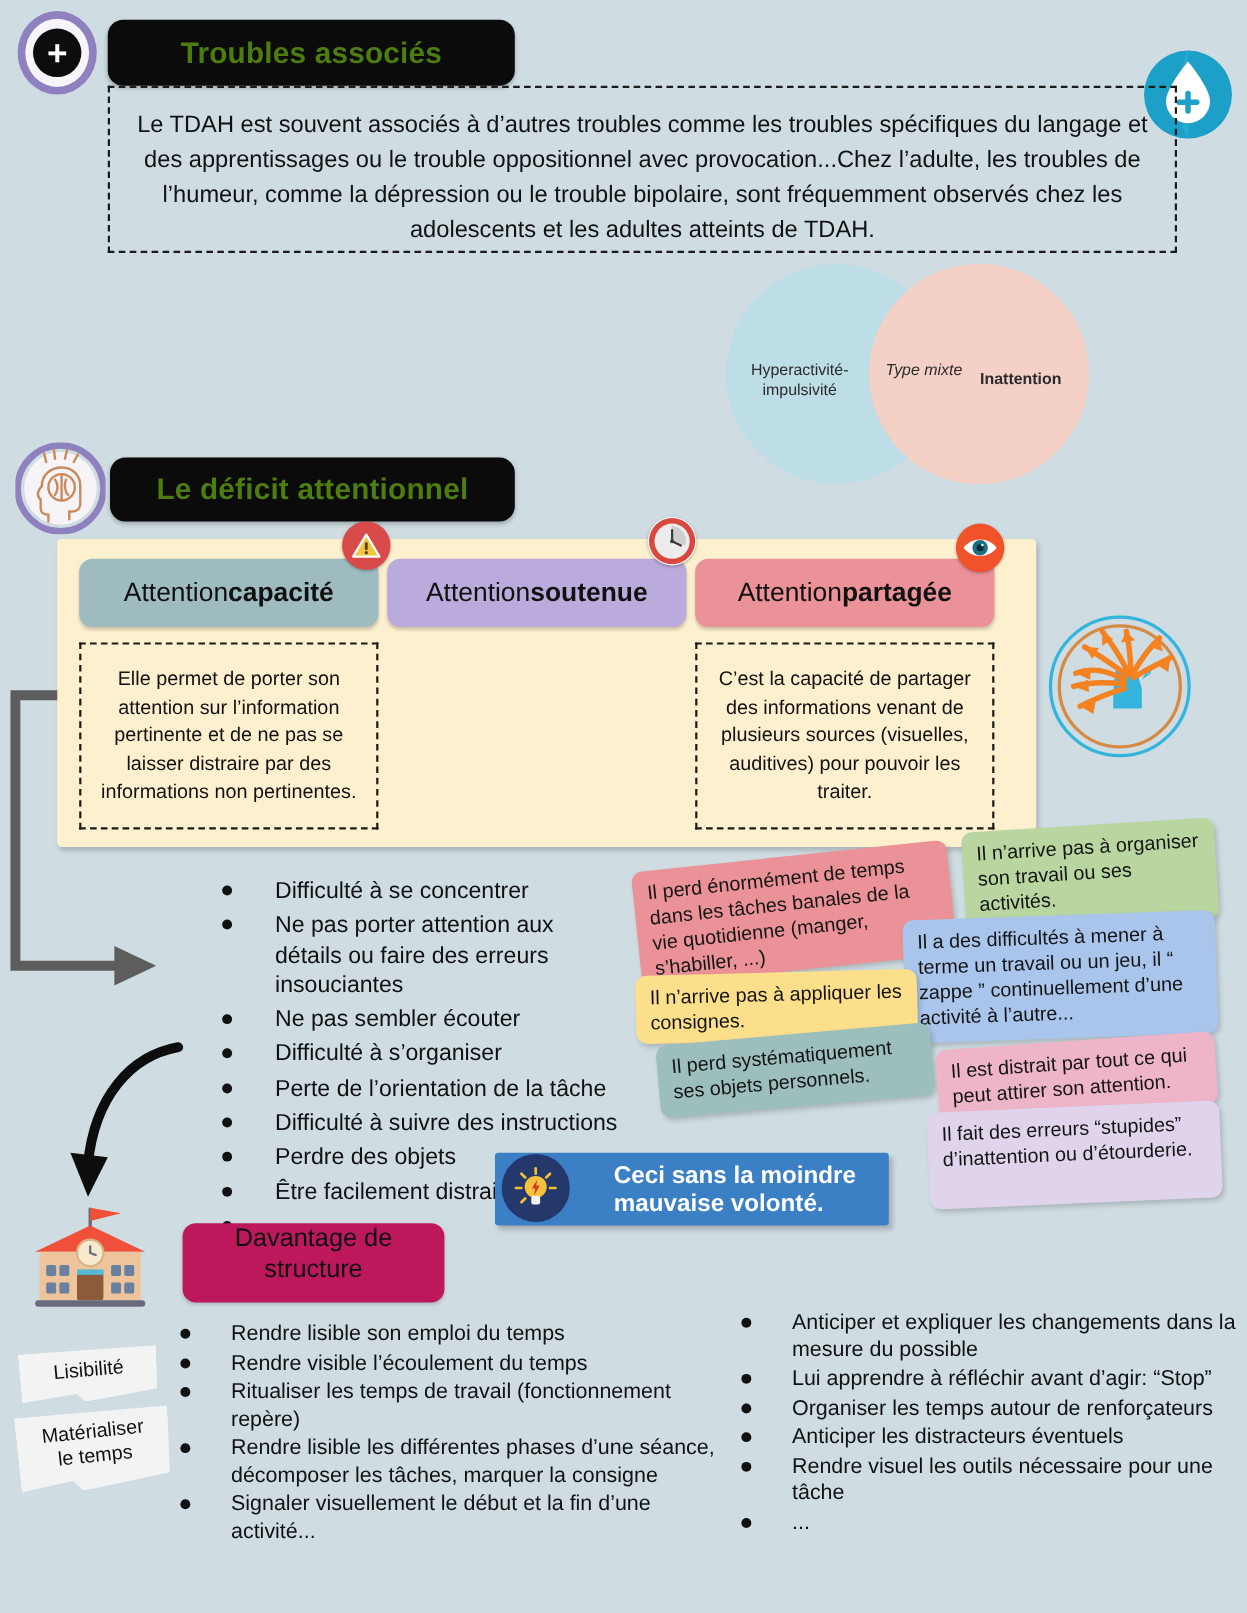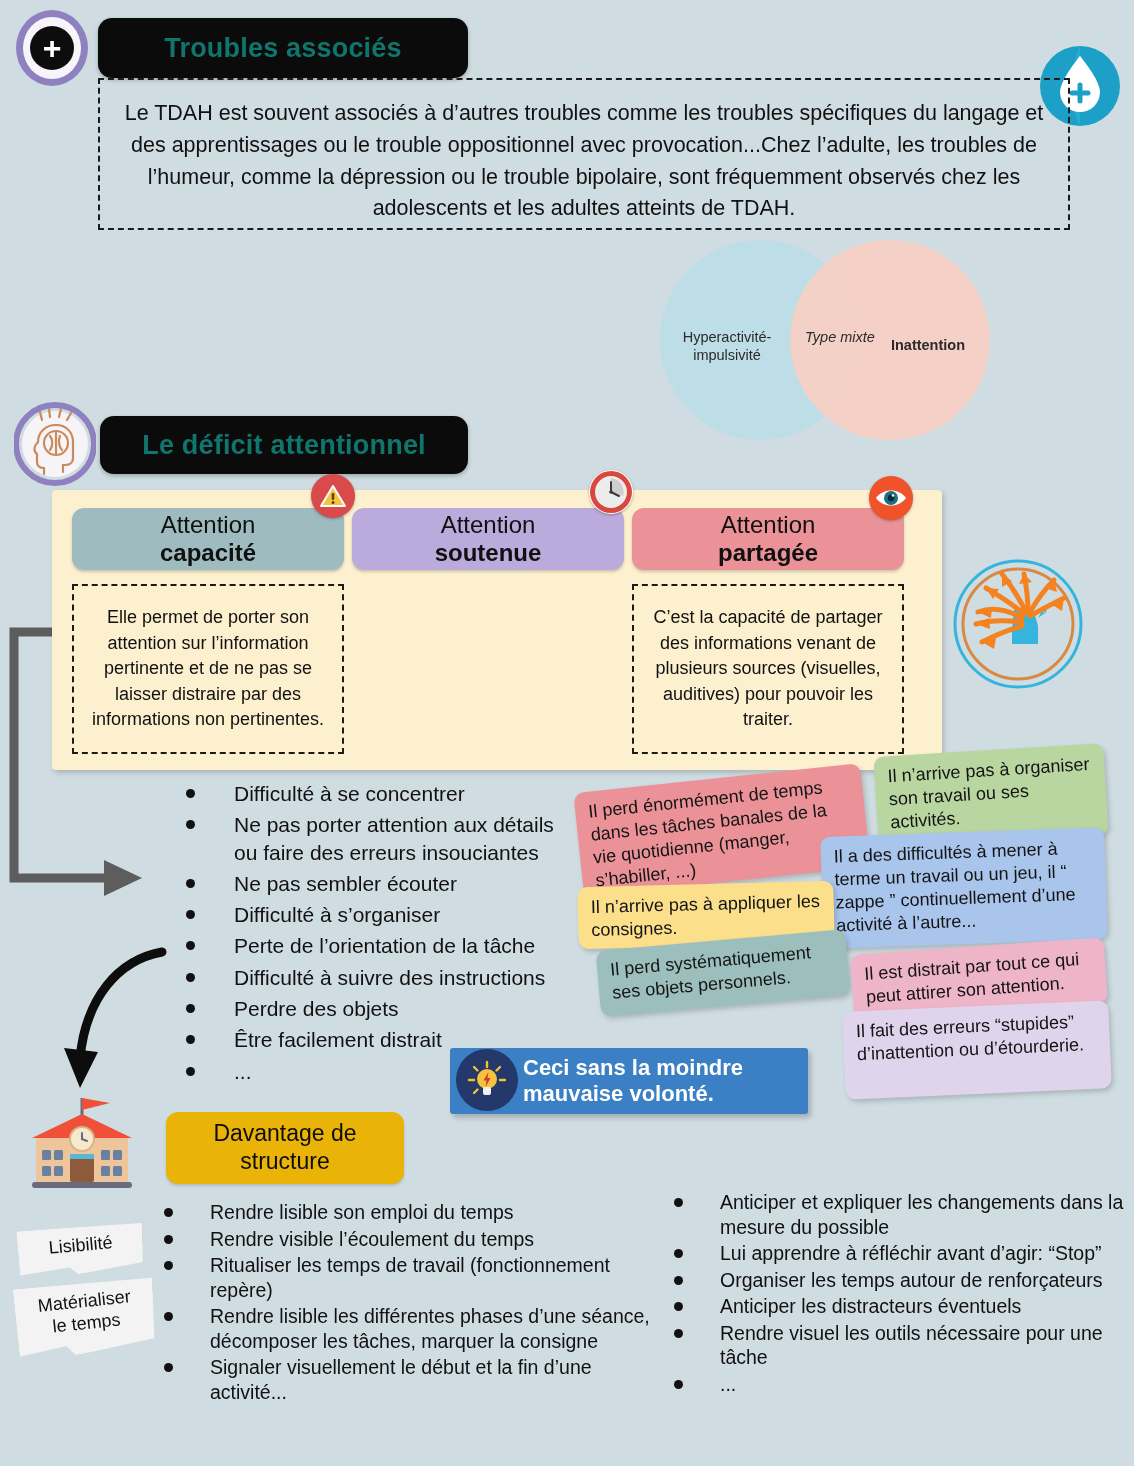--- a/index.html
+++ b/index.html
@@ -28,21 +28,21 @@
     display:flex;align-items:center;justify-content:center;
     color:#fff;font-size:32px;line-height:1;font-weight:700;
   }
 
   .drop-badge{left:1038px;top:44px;width:84px;height:84px;}
   .brain-badge{left:14px;top:402px;width:82px;height:84px;}
   .arrows-badge{left:952px;top:558px;width:132px;height:132px;}
 
   
   .title-pill{
-    background:#0b0b0b;color:#0f766e;
+    background:#0b0b0b;color:#4d7c0f;
     border-radius:14px;
     font-weight:bold;
     display:flex;align-items:center;justify-content:center;
     letter-spacing:.2px;
     box-shadow:0 2px 4px rgba(0,0,0,.25);
   }
   #title-troubles{left:98px;top:18px;width:370px;height:60px;font-size:27px;}
   #title-deficit{left:100px;top:416px;width:368px;height:58px;font-size:27px;}
 
   
@@ -71,21 +71,20 @@
     left:52px;top:490px;width:890px;height:280px;
     background:#fdf0cf;border-radius:4px;
     box-shadow:2px 3px 5px rgba(0,0,0,.18);
   }
   .att-col{position:absolute;top:18px;width:272px;}
   .att-head{
     height:62px;border-radius:12px;
     display:flex;align-items:center;justify-content:center;
     font-size:24px;color:#101010;
     box-shadow:0 2px 3px rgba(0,0,0,.18);
-    flex-direction:column;
   }
   .att-head b{font-weight:bold;}
   .head-sel{background:#9ebcc0;}
   .head-sou{background:#bbabdc;}
   .head-par{background:#eb9298;}
   .att-body{
     margin-top:14px;border:2px dashed #1b1b1b;
     padding:12px 10px;box-sizing:border-box;
     min-height:170px;
     font-size:18px;line-height:1.42;text-align:center;color:#111;
@@ -104,21 +103,21 @@
   #badge-warning{left:311px;top:474px;background:#d94a4a;}
   #badge-clock{left:589px;top:470px;background:#ffffff;}
   #badge-eye{left:869px;top:476px;background:#f0522a;}
 
   
   #connector{left:0px;top:620px;width:200px;height:290px;}
   #curve-arrow{left:50px;top:940px;width:160px;height:160px;}
 
   
   #symptom-list{left:180px;top:780px;width:400px;}
-  ul.bul{list-style:none;margin:0;padding:0;}
+  ul.bul{list-style:none;margin:16px;padding:0;}
   ul.bul li{
     position:relative;padding-left:54px;
     font-size:21px;line-height:1.30;margin-bottom:4px;color:#111;
   }
   ul.bul li:before{
     content:"";position:absolute;left:6px;top:9px;
     width:9px;height:9px;border-radius:50%;background:#111;
   }
 
   
@@ -137,35 +136,35 @@
   #note-erreurs{left:844px;top:1006px;width:266px;height:88px;background:#e0d4ec;transform:rotate(-2.5deg);}
 
   
   #volonte-banner{
     left:450px;top:1048px;width:358px;height:66px;
     background:#3b7fc4;border-radius:3px;
     box-shadow:3px 4px 5px rgba(0,0,0,.2);
     display:flex;align-items:center;
   }
   #volonte-text{
-    margin-left:73px;color:#ffffff;font-weight:bold;
+    margin-left:108px;color:#ffffff;font-weight:bold;
     font-size:22px;line-height:1.18;
   }
   #bulb-badge{
     position:absolute;left:456px;top:1049px;width:62px;height:62px;border-radius:50%;
     background:#24386b;display:flex;align-items:center;justify-content:center;
   }
 
   
   #school-icon{left:18px;top:1094px;width:128px;height:104px;}
 
   #structure-pill{
     left:166px;top:1112px;width:238px;height:72px;
-    background:#eab308;border-radius:12px;
-    display:flex;align-items:center;justify-content:center;
+    background:#be185d;border-radius:12px;
+    display:flex;justify-content:center;
     text-align:center;font-size:23px;line-height:1.2;color:#0d0d0d;
     box-shadow:0 2px 3px rgba(0,0,0,.15);
   }
 
   
   .tag{
     position:absolute;background:#f3f3f3;
     box-shadow:2px 2px 4px rgba(0,0,0,.25);
     font-size:18px;color:#111;text-align:center;
     padding:9px 14px;box-sizing:border-box;line-height:1.2;

